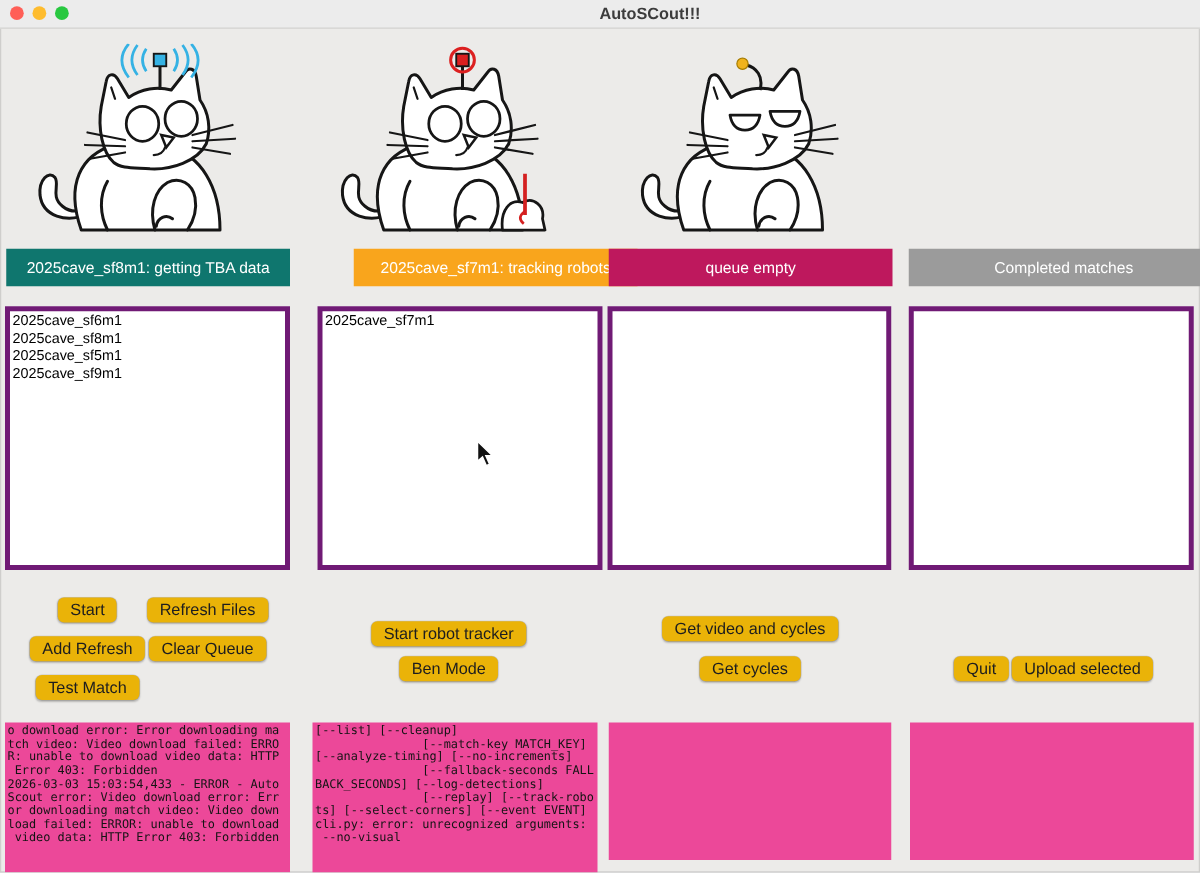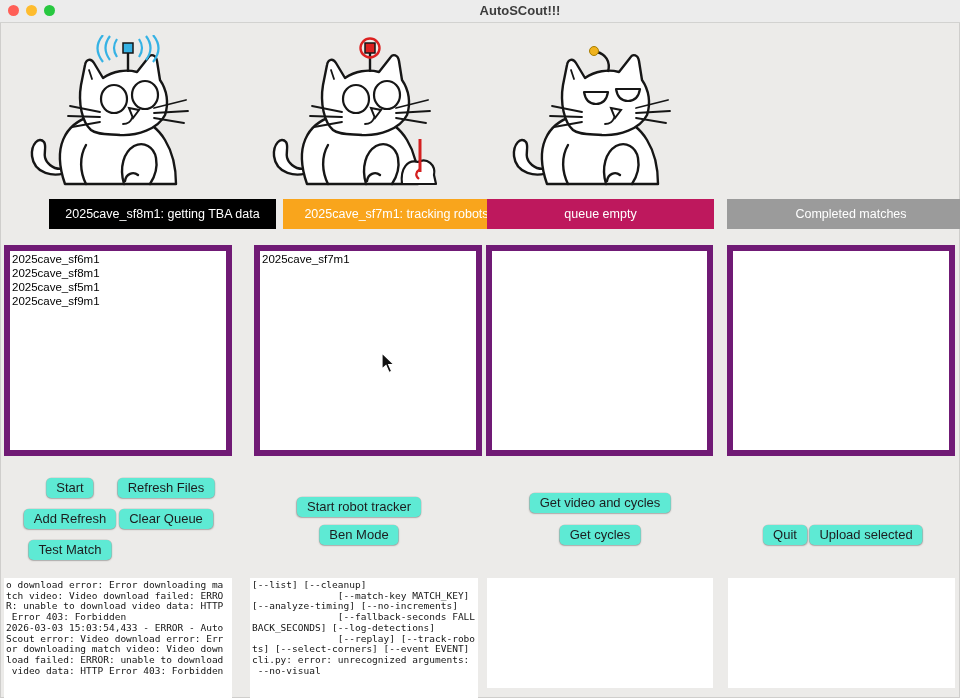--- a/index.html
+++ b/index.html
@@ -22,36 +22,36 @@
   
   .cat{position:absolute;top:35px;}
   
   .statusbar{
     position:absolute;top:199px;height:30px;line-height:30px;
     text-align:center;color:#ffffff;font-size:12.5px;
   }
   
   .listbox{
     position:absolute;top:245px;height:211px;background:#ffffff;
-    border:6px solid #701a75;font-size:11.5px;color:#000;
+    border:4px solid #701a75;font-size:11.5px;color:#000;
     padding:1px 0 0 2px;box-sizing:border-box;overflow:hidden;
   }
   .listbox .item{height:14px;line-height:14px;white-space:nowrap;}
   
   .btn{
     position:absolute;transform:translateX(-50%);
-    background:#5eead4;color:#1d1d1f;font-size:13px;
+    background:#eab308;color:#1d1d1f;font-size:13px;
     font-family:"Liberation Sans",sans-serif;
     border:none;border-radius:5px;padding:2px 10px 3px;
     box-shadow:0 0 0 .5px rgba(0,0,0,.14),0 1px 1.5px rgba(0,0,0,.22);
     white-space:nowrap;cursor:default;
   }
   
   .logbox{
-    position:absolute;top:578px;background:#ffffff;overflow:hidden;
+    position:absolute;top:578px;background:#ec4899;overflow:hidden;
     box-sizing:border-box;
   }
   .logtext{
     margin:0;padding:2px 0 0 2px;
     font-family:"DejaVu Sans Mono",monospace;
     font-size:9.5px;line-height:10.7px;color:#141414;white-space:pre;
   }
   
   .cursor{position:absolute;left:381px;top:352px;}
 </style>
@@ -131,21 +131,21 @@
   </svg>
 
   <svg class="cat" style="left:507px" width="200" height="160" viewBox="0 0 200 160">
     <use href="#cat-body"></use>
       <use href="#cat-eyes-closed"></use>
       <use href="#cat-face"></use>
     <path d="M101 37 C104 26 98 19 90 17" fill="none" stroke="#161616" stroke-width="2.4"></path>
     <circle cx="87" cy="16" r="4.5" stroke="#a87d00" stroke-width="1" fill="#f0b31e"></circle>
   </svg>
 
-  <div class="statusbar" style="left: 5px; width: 227px; background-color: #000000; margin-left: 44px;">2025cave_sf8m1: getting TBA data</div>
+  <div class="statusbar" style="left: 5px; width: 227px; background-color: #0f766e;">2025cave_sf8m1: getting TBA data</div>
   <div class="statusbar" style="left: 247px; width: 227px; background-color: rgb(249, 165, 28); margin-left: 36px;">2025cave_sf7m1: tracking robots</div>
   <div class="statusbar" style="left: 487px; width: 227px; background-color: #be185d;">queue empty</div>
   <div class="statusbar" style="left: 727px; width: 248px; background-color: rgb(155, 155, 155);">Completed matches</div>
 
   <div class="listbox" style="left:4px;width:228px">
     <div class="item">2025cave_sf6m1</div>
     <div class="item">2025cave_sf8m1</div>
     <div class="item">2025cave_sf5m1</div>
     <div class="item">2025cave_sf9m1</div>
   </div>

